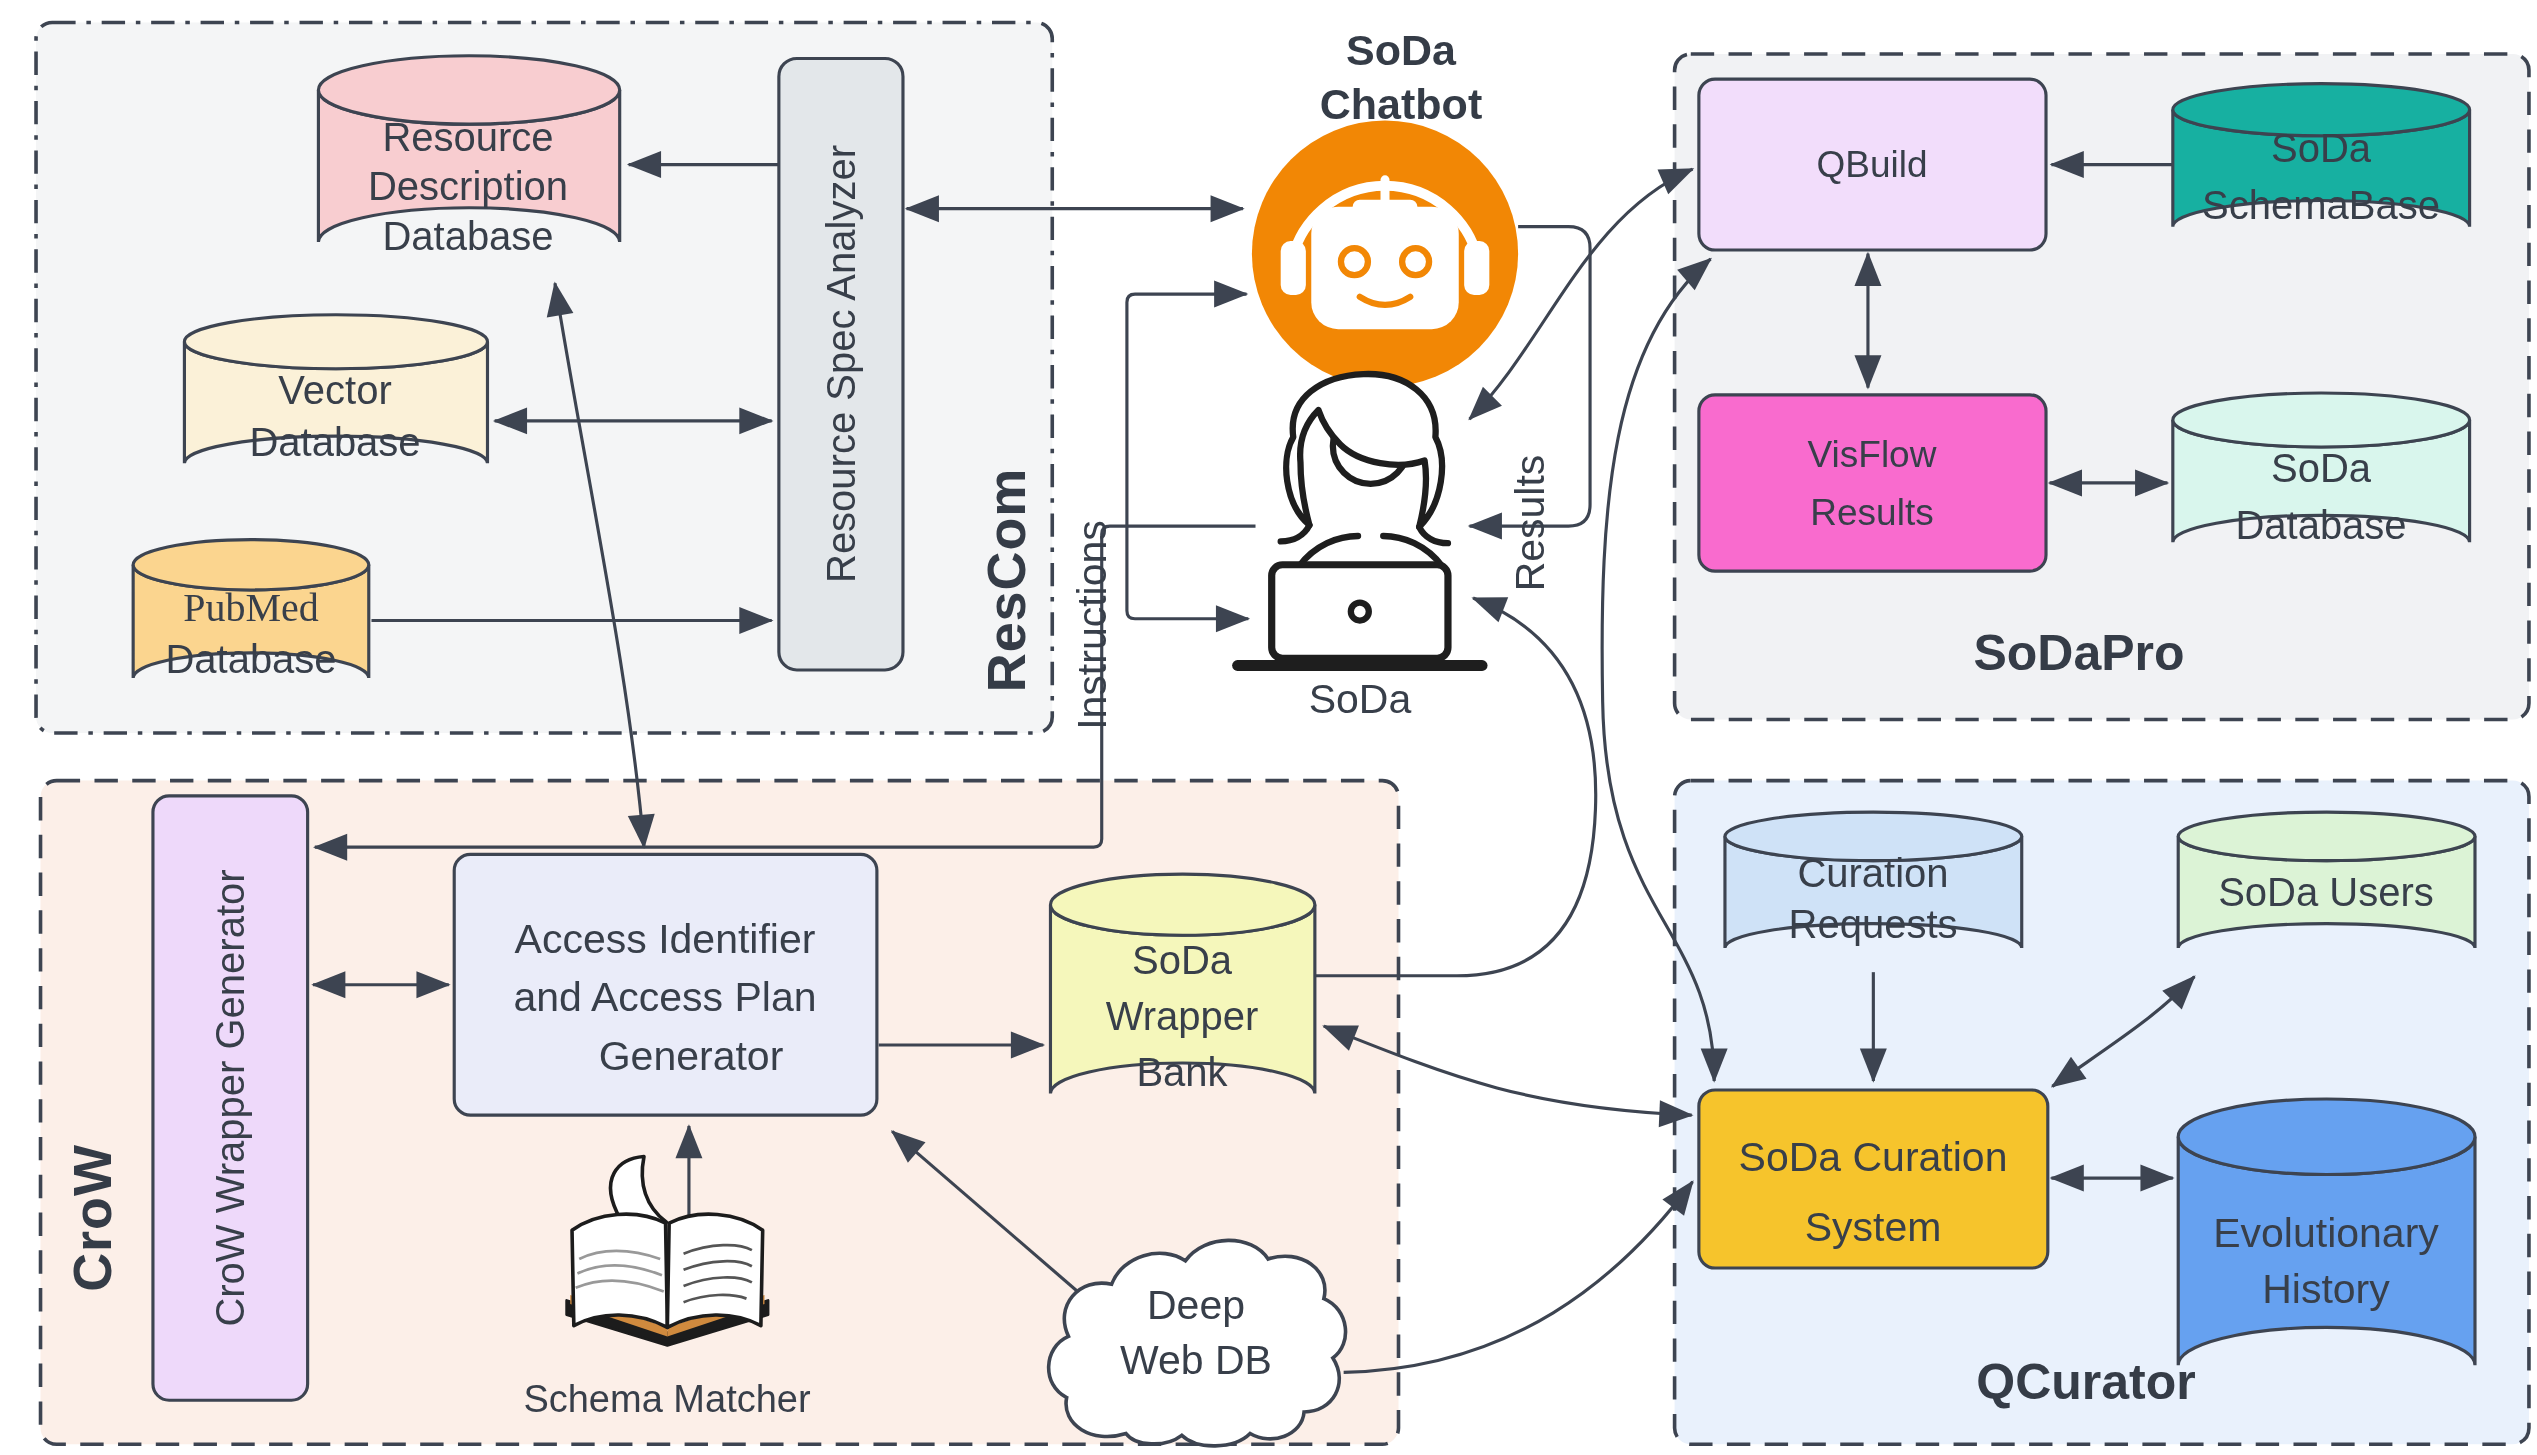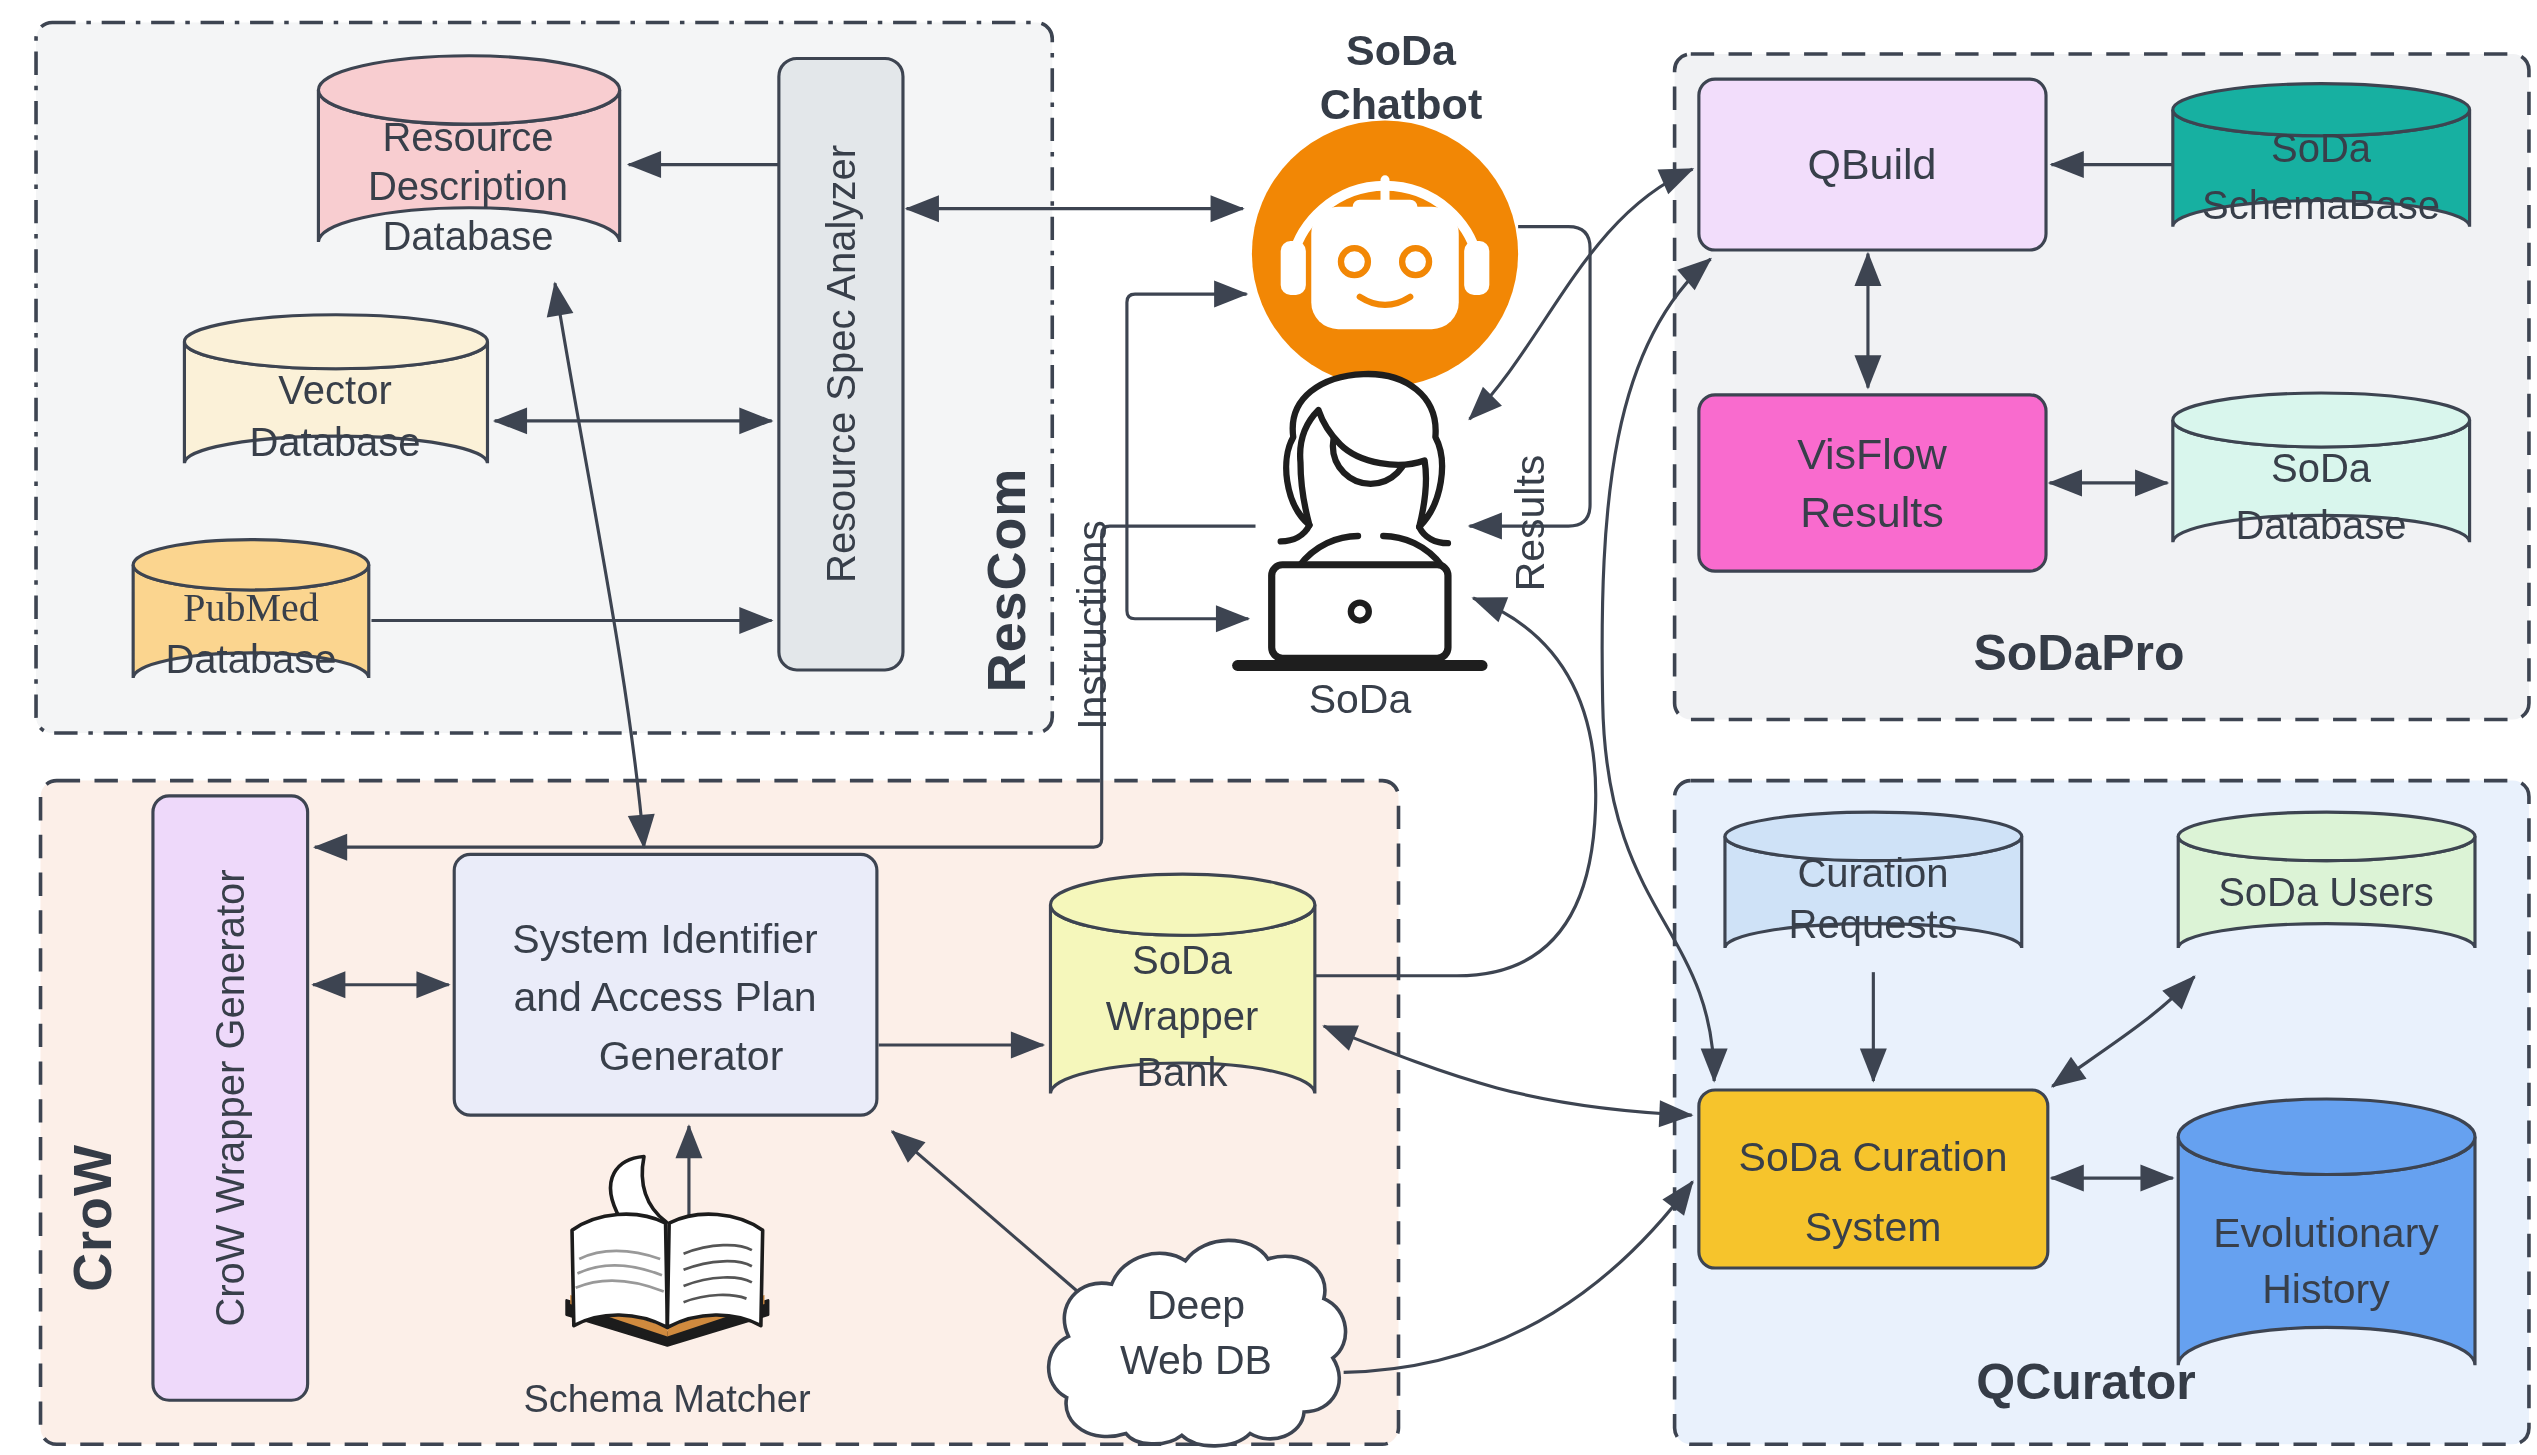--- a/index.html
+++ b/index.html
@@ -4,21 +4,21 @@
 <style>
   html,body{margin:0;padding:0;background:#ffffff;}
   #canvas{position:relative;width:2538px;height:1456px;background:#ffffff;
           font-family:"Liberation Sans",sans-serif;color:#383f4a;overflow:hidden;}
   #wires{position:absolute;left:0;top:0;z-index:1;}
   .lbl{position:absolute;z-index:5;white-space:nowrap;transform:translate(-50%,-50%);
        text-align:center;line-height:1.1;}
   .rot{transform:translate(-50%,-50%) rotate(-90deg);}
   .node-line{font-size:40px;}
   .node-line46{font-size:41px;}
-  .node-line48{font-size:43px;}
+  .node-line48{font-size:37px;}
   .sec-label{font-size:54px;font-weight:bold;color:#353c47;letter-spacing:0.9px;}
   .sec-label-h{font-size:50px;font-weight:bold;color:#353c47;}
   .title{font-size:43px;font-weight:bold;color:#353c47;}
   .small-label{font-size:38px;}
   .edge-label{font-size:41px;color:#383f4a;}
 </style>
 </head>
 <body>
 
 <div id="canvas">
@@ -180,21 +180,21 @@
 
 <div class="lbl node-line48" style="left:1872px;top:165px;">QBuild</div>
 <div class="lbl node-line" style="left:2321px;top:148px;">SoDa</div>
 <div class="lbl node-line" style="left:2321px;top:205px;">SchemaBase</div>
 <div class="lbl node-line48" style="left:1872px;top:455px;text-align:center;">VisFlow</div>
 <div class="lbl node-line48" style="left:1872px;top:513px;">Results</div>
 <div class="lbl node-line" style="left:2321px;top:468px;">SoDa</div>
 <div class="lbl node-line" style="left:2321px;top:525px;">Database</div>
 
 <div class="lbl rot node-line" style="left:230px;top:1098px;">CroW Wrapper Generator</div>
-<div class="lbl node-line46" style="left:665px;top:940px;">System Identifier</div>
+<div class="lbl node-line46" style="left:665px;top:940px;">Access Identifier</div>
 <div class="lbl node-line46" style="left:665px;top:998px;">and Access Plan</div>
 <div class="lbl node-line46" style="left:691px;top:1057px;">Generator</div>
 <div class="lbl node-line" style="left:1182px;top:960px;">SoDa</div>
 <div class="lbl node-line" style="left:1182px;top:1016px;">Wrapper</div>
 <div class="lbl node-line" style="left:1182px;top:1072px;">Bank</div>
 <div class="lbl small-label" style="left:667px;top:1400px;">Schema Matcher</div>
 <div class="lbl node-line46" style="left:1196px;top:1306px;">Deep</div>
 <div class="lbl node-line46" style="left:1196px;top:1361px;">Web DB</div>
 
 <div class="lbl node-line" style="left:1873px;top:873px;">Curation</div>

